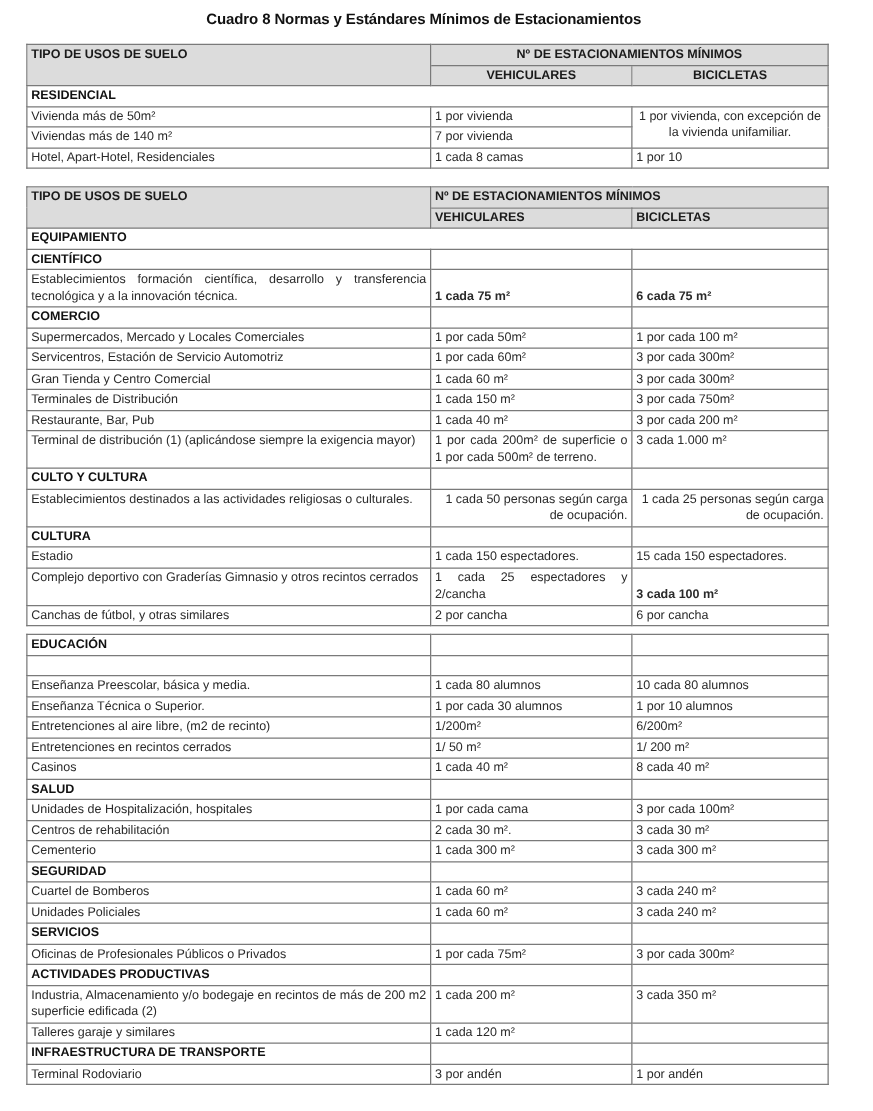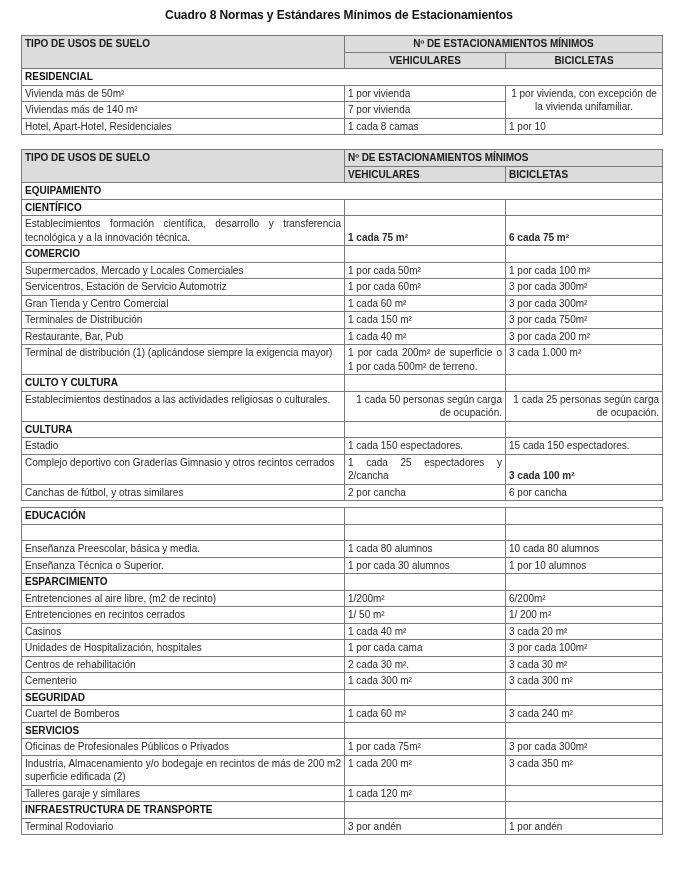--- a/index.html
+++ b/index.html
@@ -183,41 +183,41 @@
         <td>Enseñanza Preescolar, básica y media.</td>
         <td>1 cada  80 alumnos</td>
         <td>10 cada  80 alumnos</td>
       </tr>
   <tr>
         <td>Enseñanza Técnica o Superior.</td>
         <td>1 por cada 30 alumnos</td>
         <td>1 por 10 alumnos</td>
       </tr>
 
-  <tr class="sec">
-    <td class="lbl">ESPARCIMIENTO</td>
-        <td></td>
-        <td></td>
-  </tr>
   <tr>
         <td>Entretenciones al aire libre, (m2 de recinto)</td>
         <td>1/200m²</td>
         <td>6/200m²</td>
       </tr>
   <tr>
         <td>Entretenciones en recintos cerrados</td>
         <td>1/ 50 m²</td>
         <td>1/ 200 m²</td>
       </tr>
   <tr>
         <td>Casinos</td>
         <td>1 cada 40 m²</td>
-        <td>3 cada 20 m²</td>
-      </tr>
-
+        <td>8 cada 40 m²</td>
+      </tr>
+
+  <tr class="sec">
+    <td class="lbl">SALUD</td>
+        <td></td>
+        <td></td>
+  </tr>
   <tr>
         <td>Unidades de Hospitalización, hospitales</td>
         <td>1 por cada cama</td>
         <td>3 por cada 100m²</td>
       </tr>
   <tr>
         <td>Centros de rehabilitación</td>
         <td>2 cada 30 m².</td>
         <td>3 cada 30 m²</td>
       </tr>
@@ -230,32 +230,42 @@
   <tr class="sec">
     <td class="lbl">SEGURIDAD</td>
         <td></td>
         <td></td>
   </tr>
   <tr>
         <td>Cuartel de Bomberos</td>
         <td>1 cada 60 m²</td>
         <td>3 cada 240 m²</td>
       </tr>
+  <tr>
+        <td>Unidades Policiales</td>
+        <td>1 cada 60 m²</td>
+        <td>3 cada 240 m²</td>
+      </tr>
 
   <tr class="sec">
     <td class="lbl">SERVICIOS</td>
         <td></td>
         <td></td>
   </tr>
   <tr>
         <td>Oficinas de Profesionales Públicos o Privados</td>
         <td>1 por cada 75m²</td>
         <td>3 por cada 300m²</td>
       </tr>
 
+  <tr class="sec">
+    <td class="lbl">ACTIVIDADES PRODUCTIVAS</td>
+        <td></td>
+        <td></td>
+  </tr>
   <tr>
         <td class="wrap">Industria, Almacenamiento y/o bodegaje en recintos  de más de 200 m2  superficie edificada (2)</td>
         <td>1 cada 200 m²</td>
         <td>3 cada 350 m²</td>
       </tr>
   <tr>
         <td>Talleres garaje y similares</td>
         <td>1 cada 120 m²</td>
         <td></td>
       </tr>

